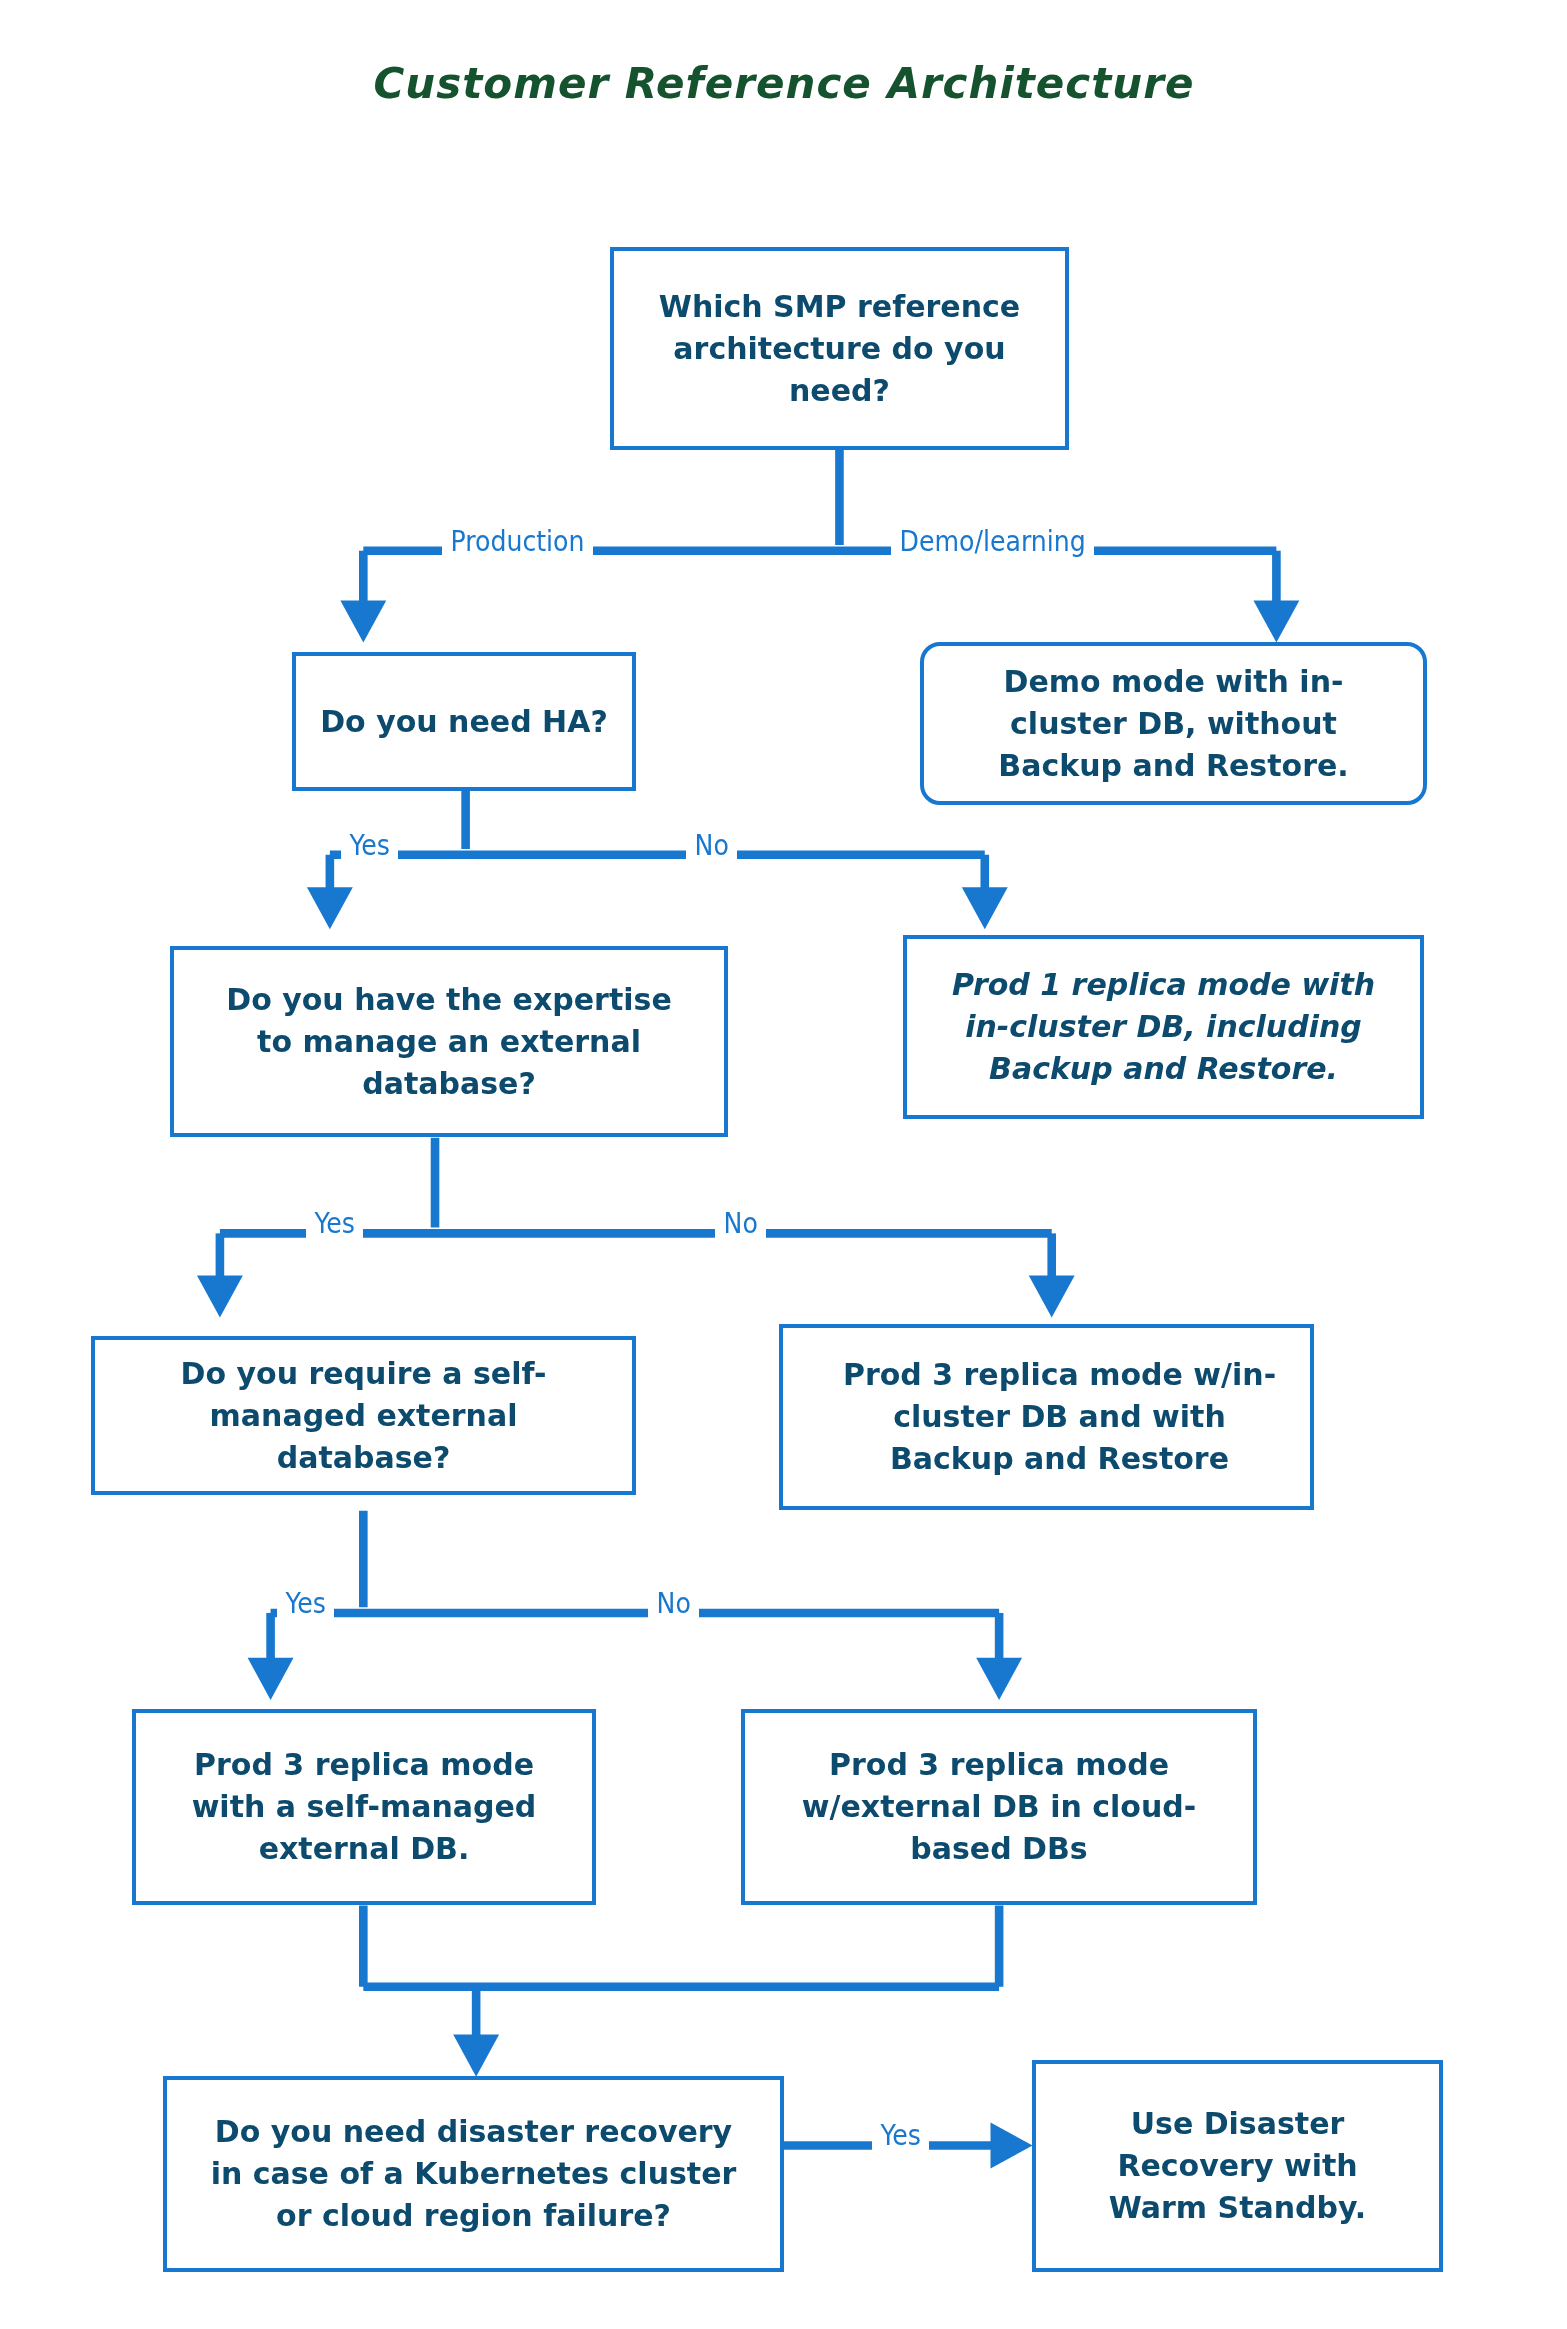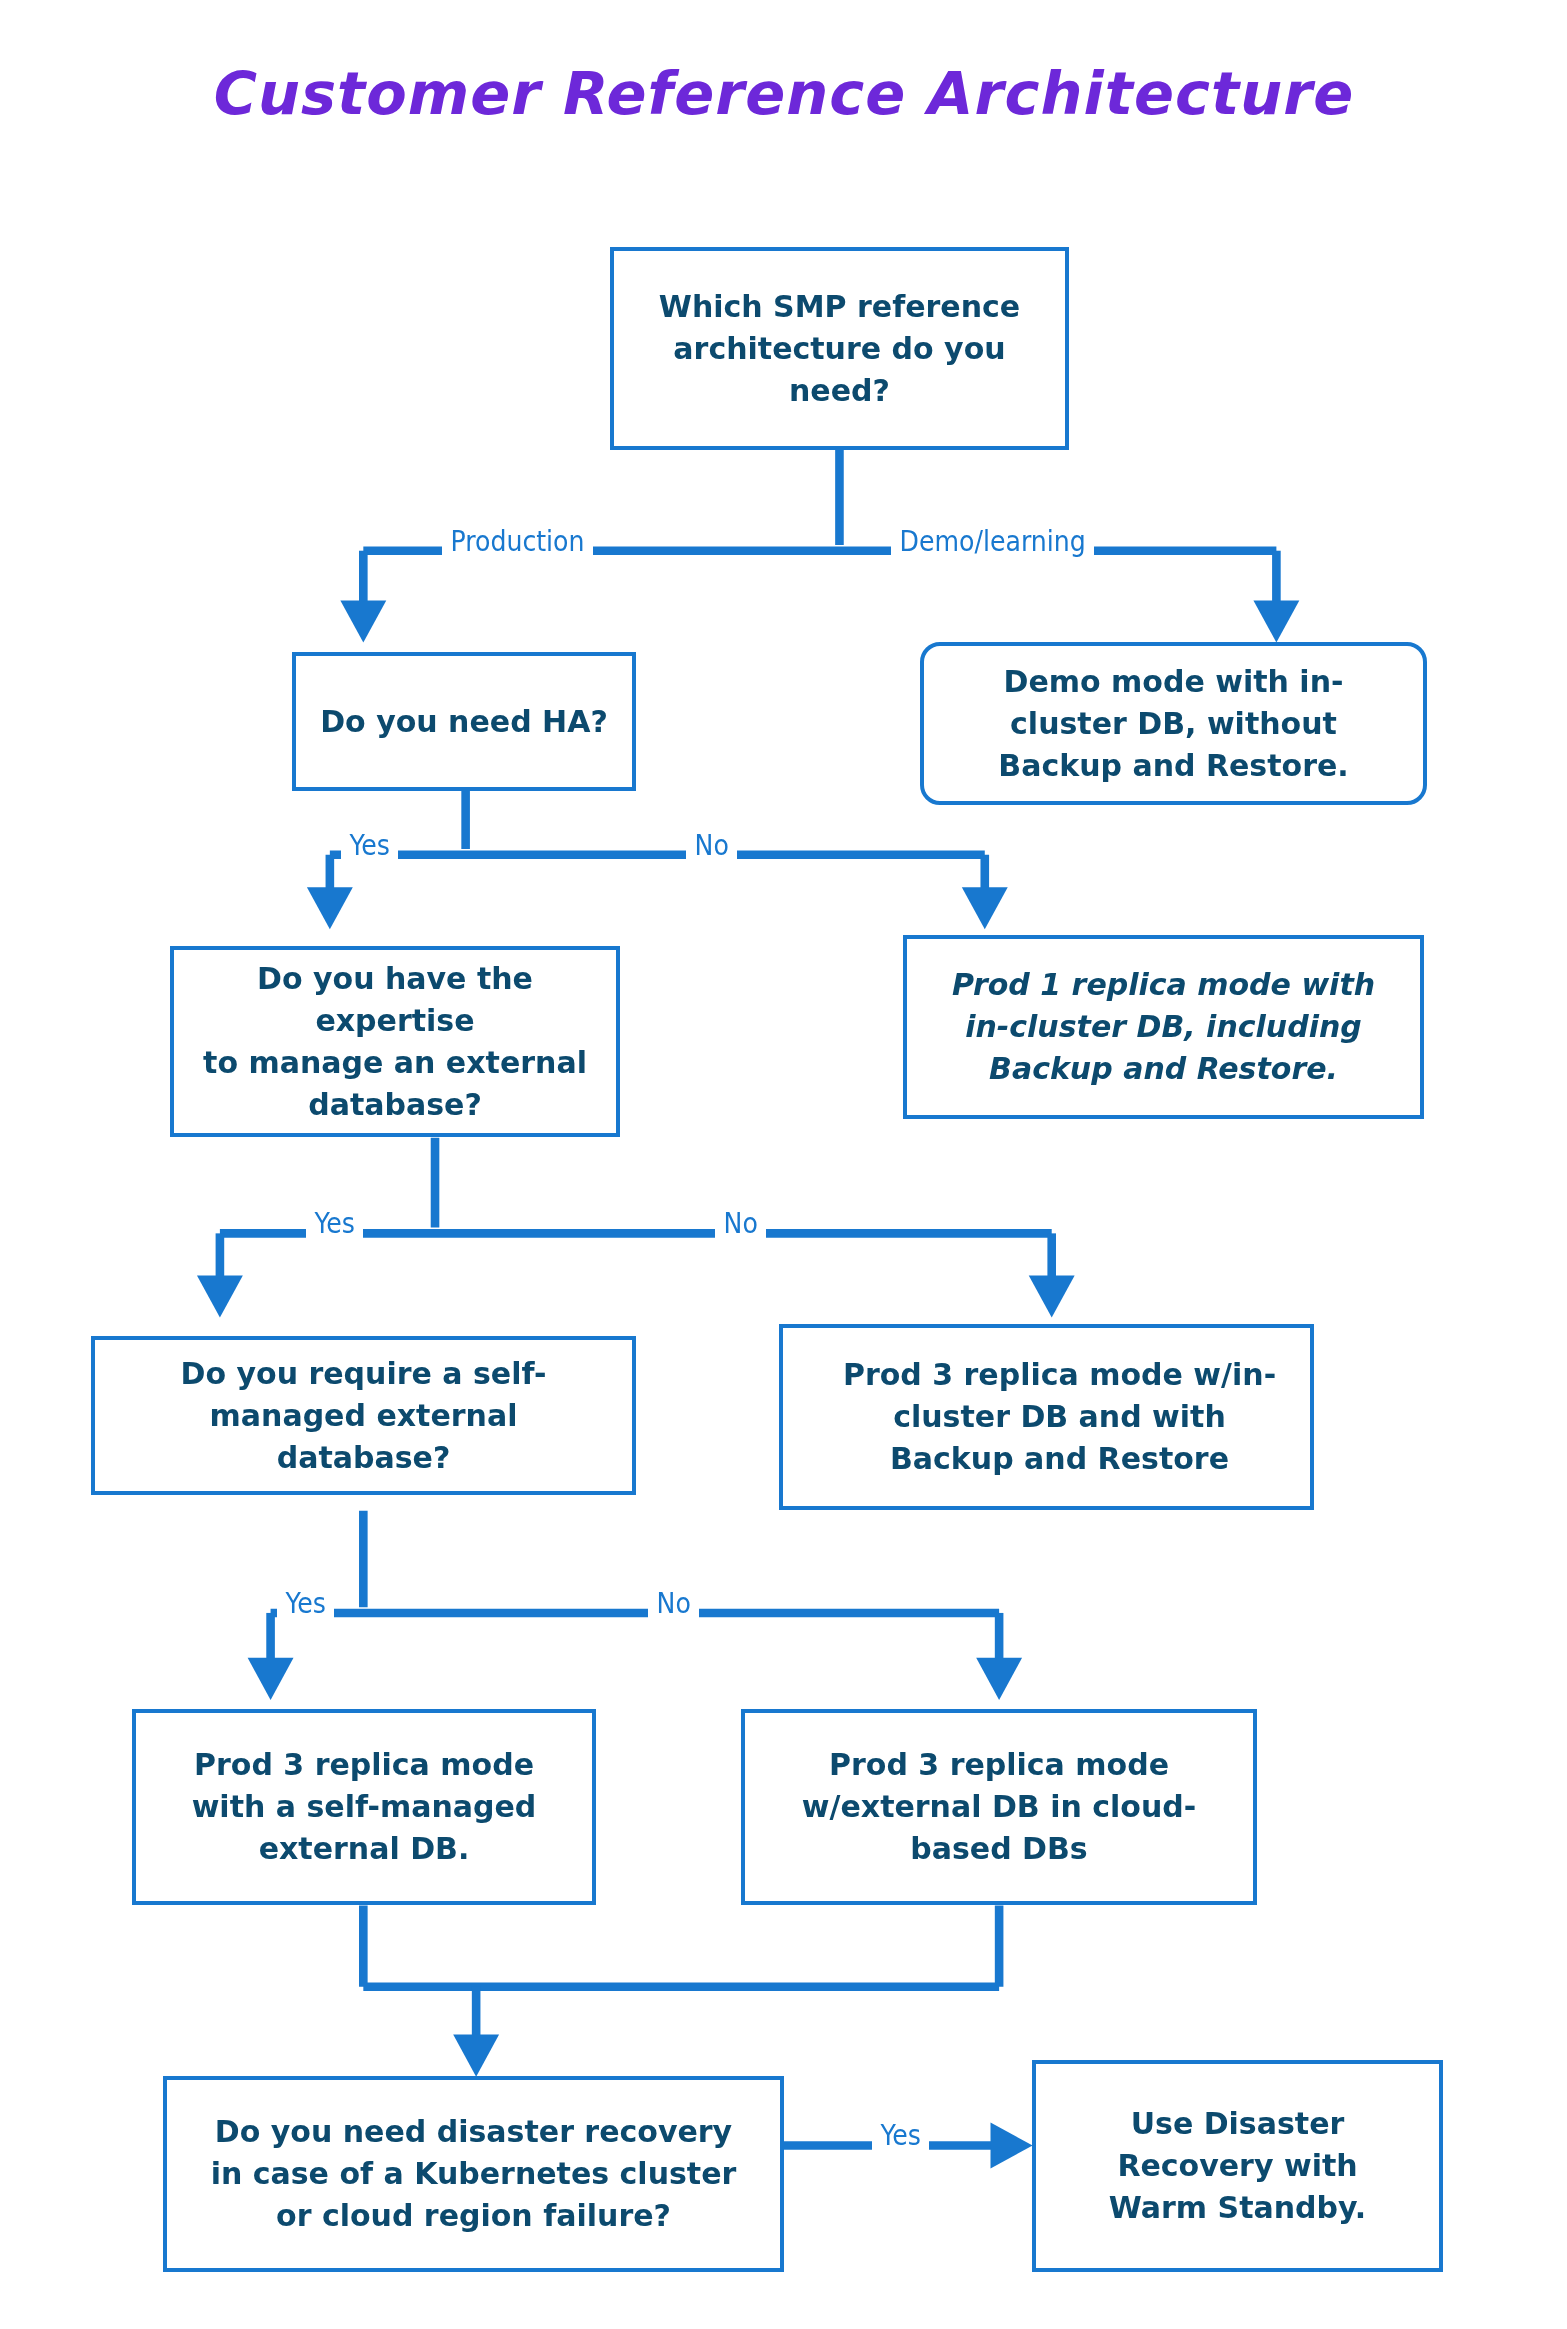--- a/index.html
+++ b/index.html
@@ -20,25 +20,25 @@
     width: 1568px;
     height: 2330px;
   }
   .diagram-title {
     position: absolute;
     top: 59px;
     left: 0;
     width: 1568px;
     text-align: center;
     font-family: "DejaVu Sans", sans-serif;
-    font-size: 59px;
+    font-size: 42px;
     font-weight: bold;
     font-style: italic;
     letter-spacing: 1px;
-    color: #6d28d9;
+    color: #14532d;
     white-space: nowrap;
   }
   .node {
     position: absolute;
     box-sizing: border-box;
     border: 4.8px solid #1878cf;
     background: #ffffff;
     display: flex;
     align-items: center;
     justify-content: center;
@@ -140,21 +140,21 @@
   <div class="node" style="left:292px; top:652px; width:344px; height:139px;align-items:center;">
     <span class="node-label">Do you need HA?</span>
   </div>
 
   <div class="node" style="left:920px; top:642px; width:507px; height:163px;border-radius:20px;">
     <span class="node-label">Demo mode with in-
 cluster DB, without
 Backup and Restore.</span>
   </div>
 
-  <div class="node" style="left:170px; top:946px; width:450px; height:191px;">
+  <div class="node" style="left:170px; top:946px; width:558px; height:191px;">
     <span class="node-label">Do you have the expertise
 to manage an external
 database?</span>
   </div>
 
   <div class="node" style="left:903px; top:935px; width:521px; height:184px;font-style:italic;">
     <span class="node-label">Prod 1 replica mode with
 in-cluster DB, including
 Backup and Restore.</span>
   </div>

